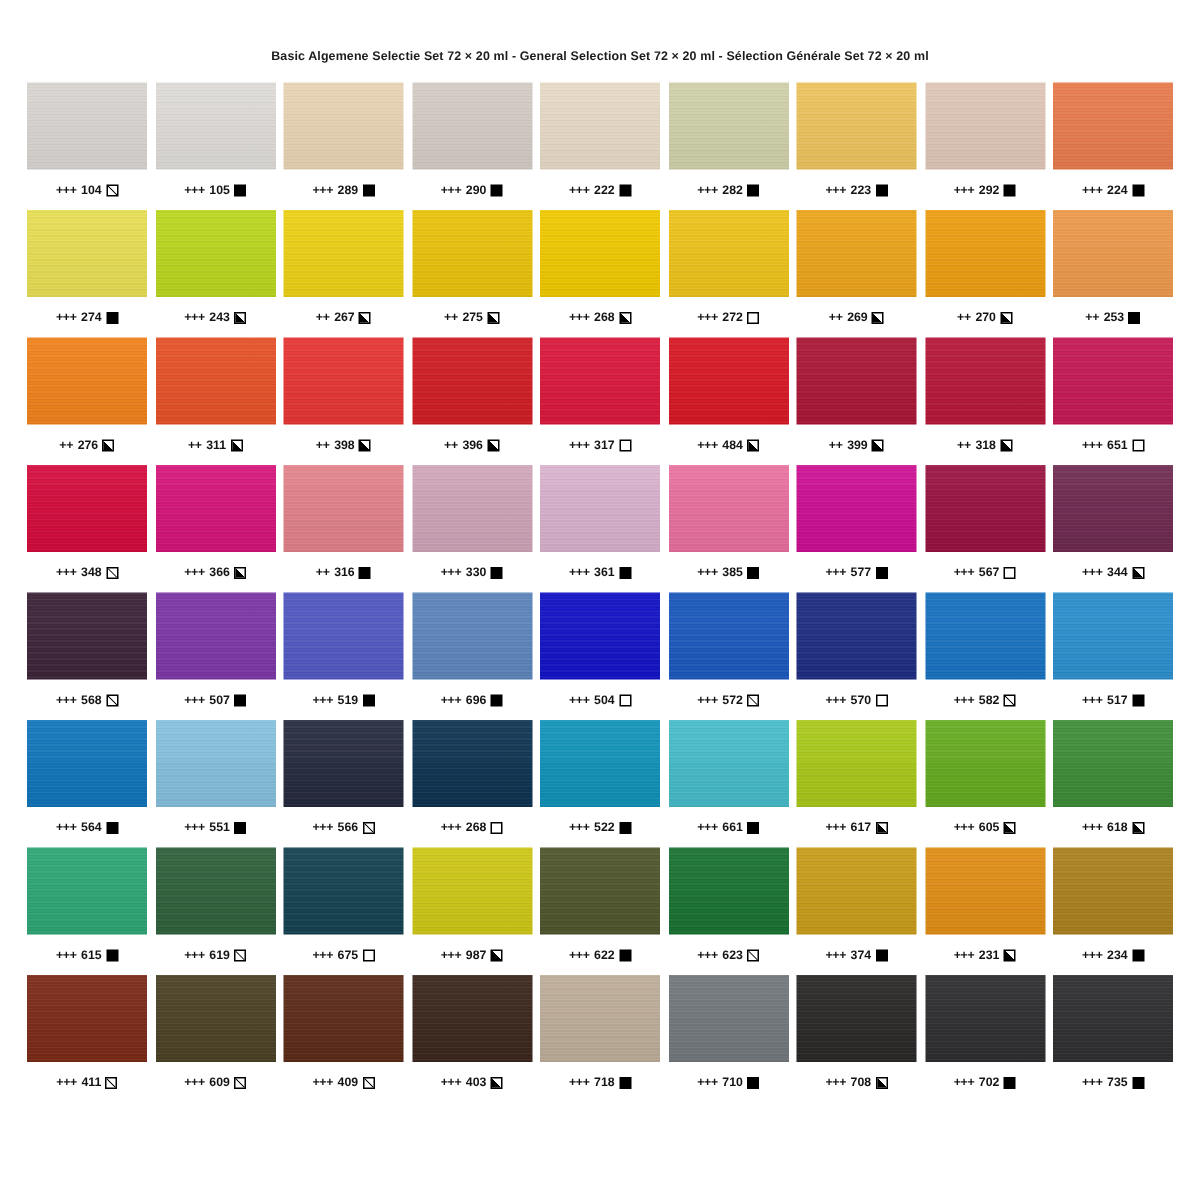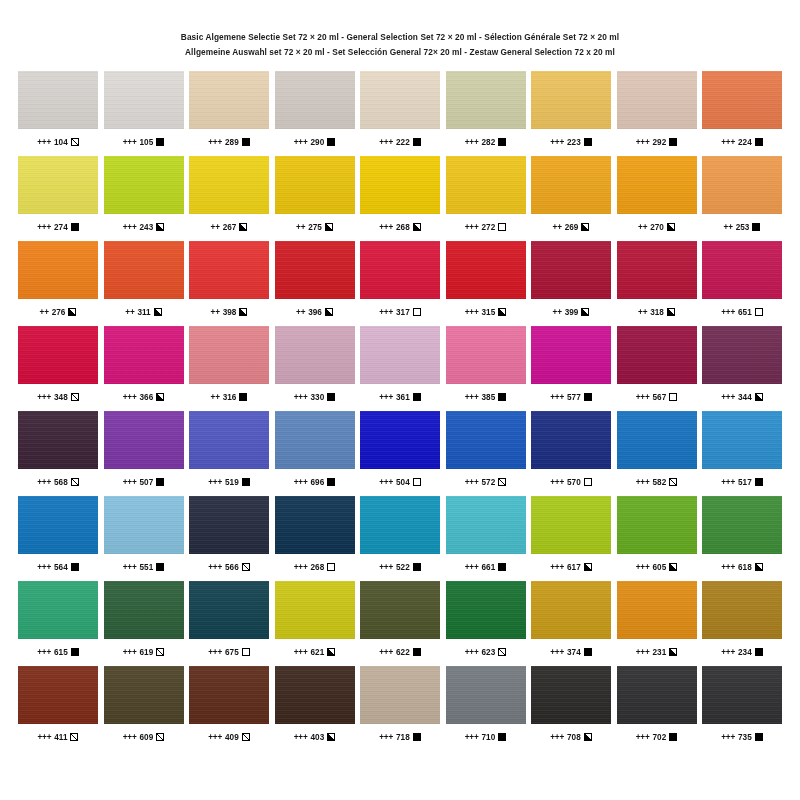--- a/index.html
+++ b/index.html
@@ -152,21 +152,20 @@
     border: 1px solid #000000;
   }
 </style>
 </head>
 <body>
 
 <div class="sheet">
 
   <div class="header">
     <div class="header-line">Basic Algemene Selectie Set 72 × 20 ml  - General Selection Set 72 × 20 ml - Sélection Générale Set 72 × 20 ml</div>
-    <div class="header-line">Allgemeine Auswahl set 72 × 20 ml - Set Selección General 72× 20 ml - Zestaw General Selection 72 x 20 ml</div>
   </div>
 
   <div class="grid" id="swatch-grid">
       <div class="row">
         <div class="cell">
           <div class="swatch" style="background: rgb(216, 212, 208);"></div>
           <div class="label">
             <span class="lf">+++</span>
             <span class="code">104</span>
             <span class="op-icon op-semitransparent"></span>
@@ -349,21 +348,21 @@
           <div class="label">
             <span class="lf">+++</span>
             <span class="code">317</span>
             <span class="op-icon op-transparent"></span>
           </div>
         </div>
         <div class="cell">
           <div class="swatch" style="background: rgb(214, 21, 34);"></div>
           <div class="label">
             <span class="lf">+++</span>
-            <span class="code">315</span>
+            <span class="code">484</span>
             <span class="op-icon op-semiopaque"></span>
           </div>
         </div>
         <div class="cell">
           <div class="swatch" style="background: rgb(169, 19, 52);"></div>
           <div class="label">
             <span class="lf">++</span>
             <span class="code">399</span>
             <span class="op-icon op-semiopaque"></span>
           </div>
@@ -629,21 +628,21 @@
           <div class="label">
             <span class="lf">+++</span>
             <span class="code">675</span>
             <span class="op-icon op-transparent"></span>
           </div>
         </div>
         <div class="cell">
           <div class="swatch" style="background: rgb(204, 198, 19);"></div>
           <div class="label">
             <span class="lf">+++</span>
-            <span class="code">621</span>
+            <span class="code">987</span>
             <span class="op-icon op-semiopaque"></span>
           </div>
         </div>
         <div class="cell">
           <div class="swatch" style="background: rgb(76, 83, 41);"></div>
           <div class="label">
             <span class="lf">+++</span>
             <span class="code">622</span>
             <span class="op-icon op-opaque"></span>
           </div>

